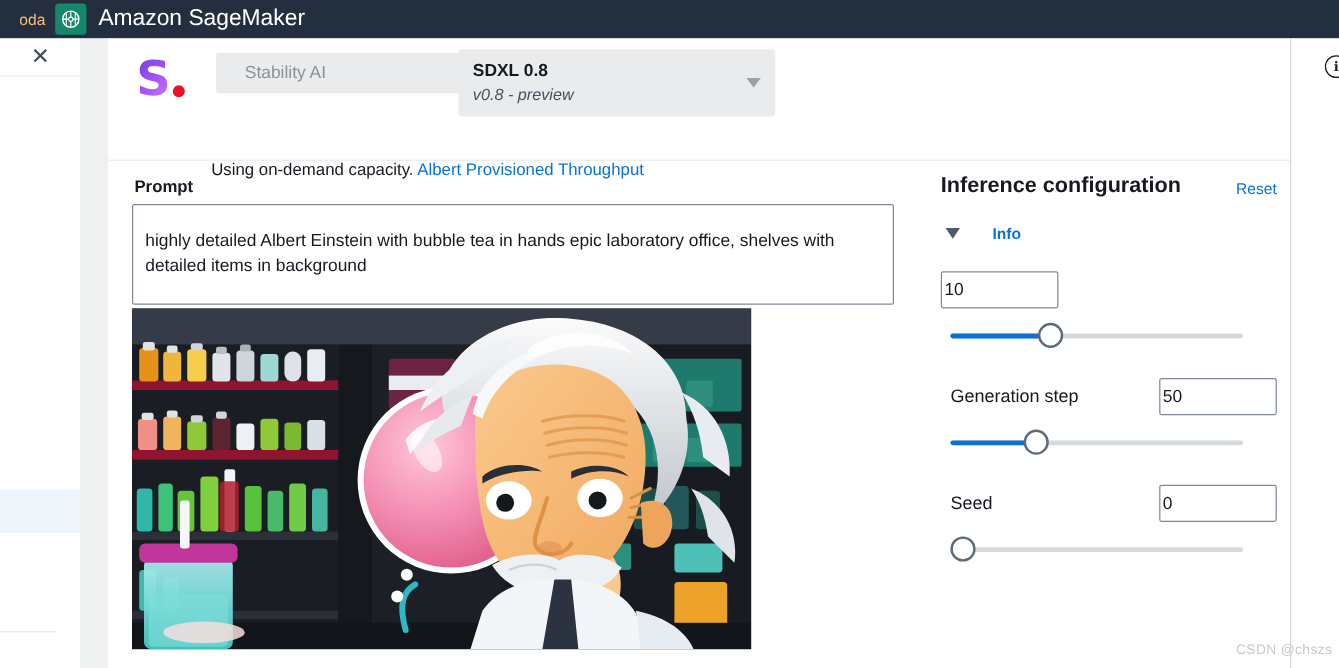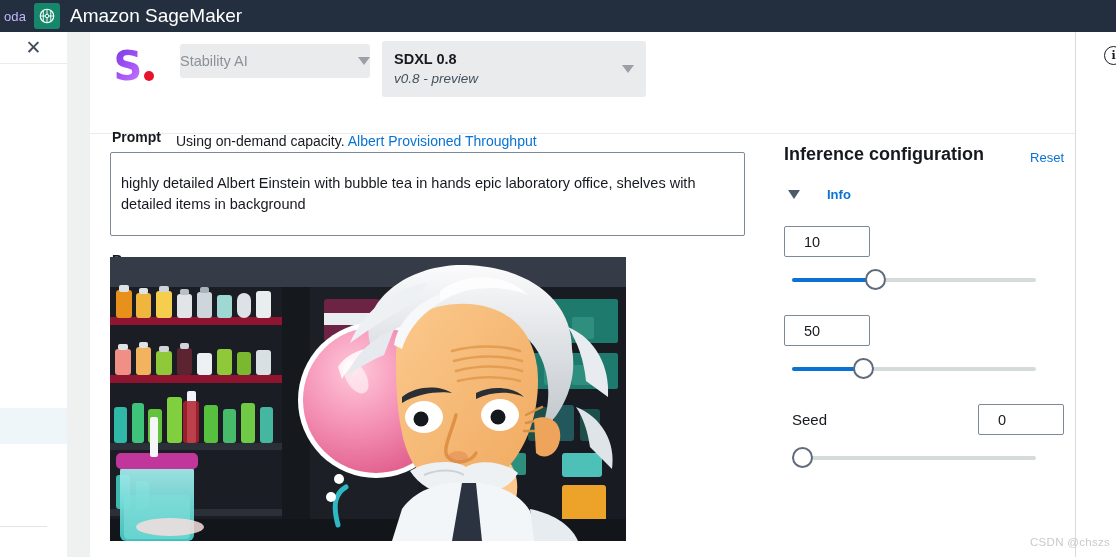--- a/index.html
+++ b/index.html
@@ -10,21 +10,21 @@
     -webkit-font-smoothing:antialiased;
   }
   #root{position:relative;width:1116px;height:557px;overflow:hidden;background:#eff0f0;}
 
   
   .topnav{
     position:absolute;left:0;top:0;width:1116px;height:32px;
     background:#232f3e;display:flex;align-items:center;
   }
   .topnav-leftlabel{
-    color:#c4b5fd;font-size:13px;margin-left:0;padding-left:4px;
+    color:#fdba74;font-size:13px;margin-left:0;padding-left:16px;
     white-space:nowrap;letter-spacing:.1px;
   }
   .sm-badge{
     width:26px;height:26px;margin-left:8px;border-radius:3px;
     background:#16876a;display:flex;align-items:center;justify-content:center;
     flex:0 0 auto;
   }
   .sm-title{color:#ffffff;font-size:19px;margin-left:10px;white-space:nowrap;}
 
   
@@ -71,21 +71,21 @@
     background:linear-gradient(135deg,#7b3fe4 10%,#a855f7 55%,#c77dff 95%);
     -webkit-background-clip:text;background-clip:text;color:transparent;
     margin-right:2px;
   }
   .logo-dot{width:10px;height:10px;border-radius:50%;background:#e8122b;margin-top:20px;}
 
   .select{
     position:absolute;background:#e9ebed;border-radius:3px;
     display:flex;align-items:center;cursor:pointer;
   }
-  .select-provider{left:90px;top:12px;width:190px;height:34px;padding:0 0;}
+  .select-provider{left:90px;top:12px;width:190px;height:34px;padding:0 24px;}
   .select-provider .sel-text{color:#8b9196;font-size:14.5px;flex:1;}
   .select-model{left:292px;top:9px;width:240px;height:56px;padding:0 12px;flex-direction:row;}
   .select-model .mcol{flex:1;display:flex;flex-direction:column;justify-content:center;}
   .model-name{color:#16191f;font-size:14.5px;font-weight:bold;line-height:1.25;}
   .model-sub{color:#44515e;font-size:13.5px;font-style:italic;line-height:1.3;margin-top:2px;}
   .caret{
     width:0;height:0;border-left:6px solid transparent;border-right:6px solid transparent;
     border-top:8px solid #8b9196;flex:0 0 auto;
   }
   .caret-lite{border-top-color:#9aa0a6;}
@@ -93,21 +93,21 @@
   .capacity{
     position:absolute;left:86px;top:101px;font-size:14px;color:#16191f;
   }
   .capacity .link{color:#0972d3;cursor:pointer;}
 
   .hdr-divider{
     position:absolute;left:0;top:101px;width:985px;height:1px;background:#e9ebed;
   }
 
   
-  .leftcol{position:absolute;left:20px;top:97px;width:660px;}
+  .leftcol{position:absolute;left:20px;top:115px;width:660px;}
   .field-label{font-size:14px;font-weight:bold;color:#16191f;margin:0 0 7px 2px;}
   .prompt-box{
     width:635px;min-height:43px;border:1px solid #7d8998;border-radius:2px;
     padding:20px 10px;font-size:14.5px;color:#16191f;line-height:1.45;
     background:#ffffff;box-sizing:border-box;cursor:text;
   }
   .resp-label{margin-top:16px;}
 
   
   .genimg{
@@ -128,22 +128,22 @@
   .tri-down{
     width:0;height:0;border-left:6px solid transparent;border-right:6px solid transparent;
     border-top:9px solid #4c5a69;margin-left:4px;cursor:pointer;
   }
   .info-link{font-size:13px;font-weight:bold;color:#0972d3;margin-left:27px;cursor:pointer;}
 
   .param{margin-top:24px;position:relative;}
   .param-row{display:flex;align-items:center;}
   .param-label{font-size:15px;color:#16191f;flex:1;padding-left:8px;}
   .param-input{
-    width:86px;height:31px;border:1px solid #7d8998;border-radius:2px;
-    font-size:14.5px;color:#16191f;padding:0 19px;box-sizing:border-box;
+    width:98px;height:31px;border:1px solid #7d8998;border-radius:2px;
+    font-size:14.5px;color:#16191f;padding:0 2px;box-sizing:border-box;
     font-family:"Liberation Sans",sans-serif;background:#fff;
   }
   .slider{position:relative;height:22px;margin-top:12px;margin-left:8px;width:244px;}
   .slider-track{
     position:absolute;left:0;top:9px;width:244px;height:4px;border-radius:2px;background:#d5dbdb;
   }
   .slider-fill{
     position:absolute;left:0;top:9px;height:4px;border-radius:2px;background:#0972d3;
   }
   .slider-thumb{
@@ -247,20 +247,21 @@
         <div class="slider">
           <div class="slider-track"></div>
           <div class="slider-fill" style="width:83px"></div>
           <div class="slider-thumb" style="left:73px"></div>
         </div>
       </div>
 
       
       <div class="param">
         <div class="param-row">
+          <span class="param-label">Generation step</span>
           <input class="param-input" type="text" value="50" style="">
         </div>
         <div class="slider">
           <div class="slider-track"></div>
           <div class="slider-fill" style="width:71px"></div>
           <div class="slider-thumb" style="left:61px"></div>
         </div>
       </div>
 
       

